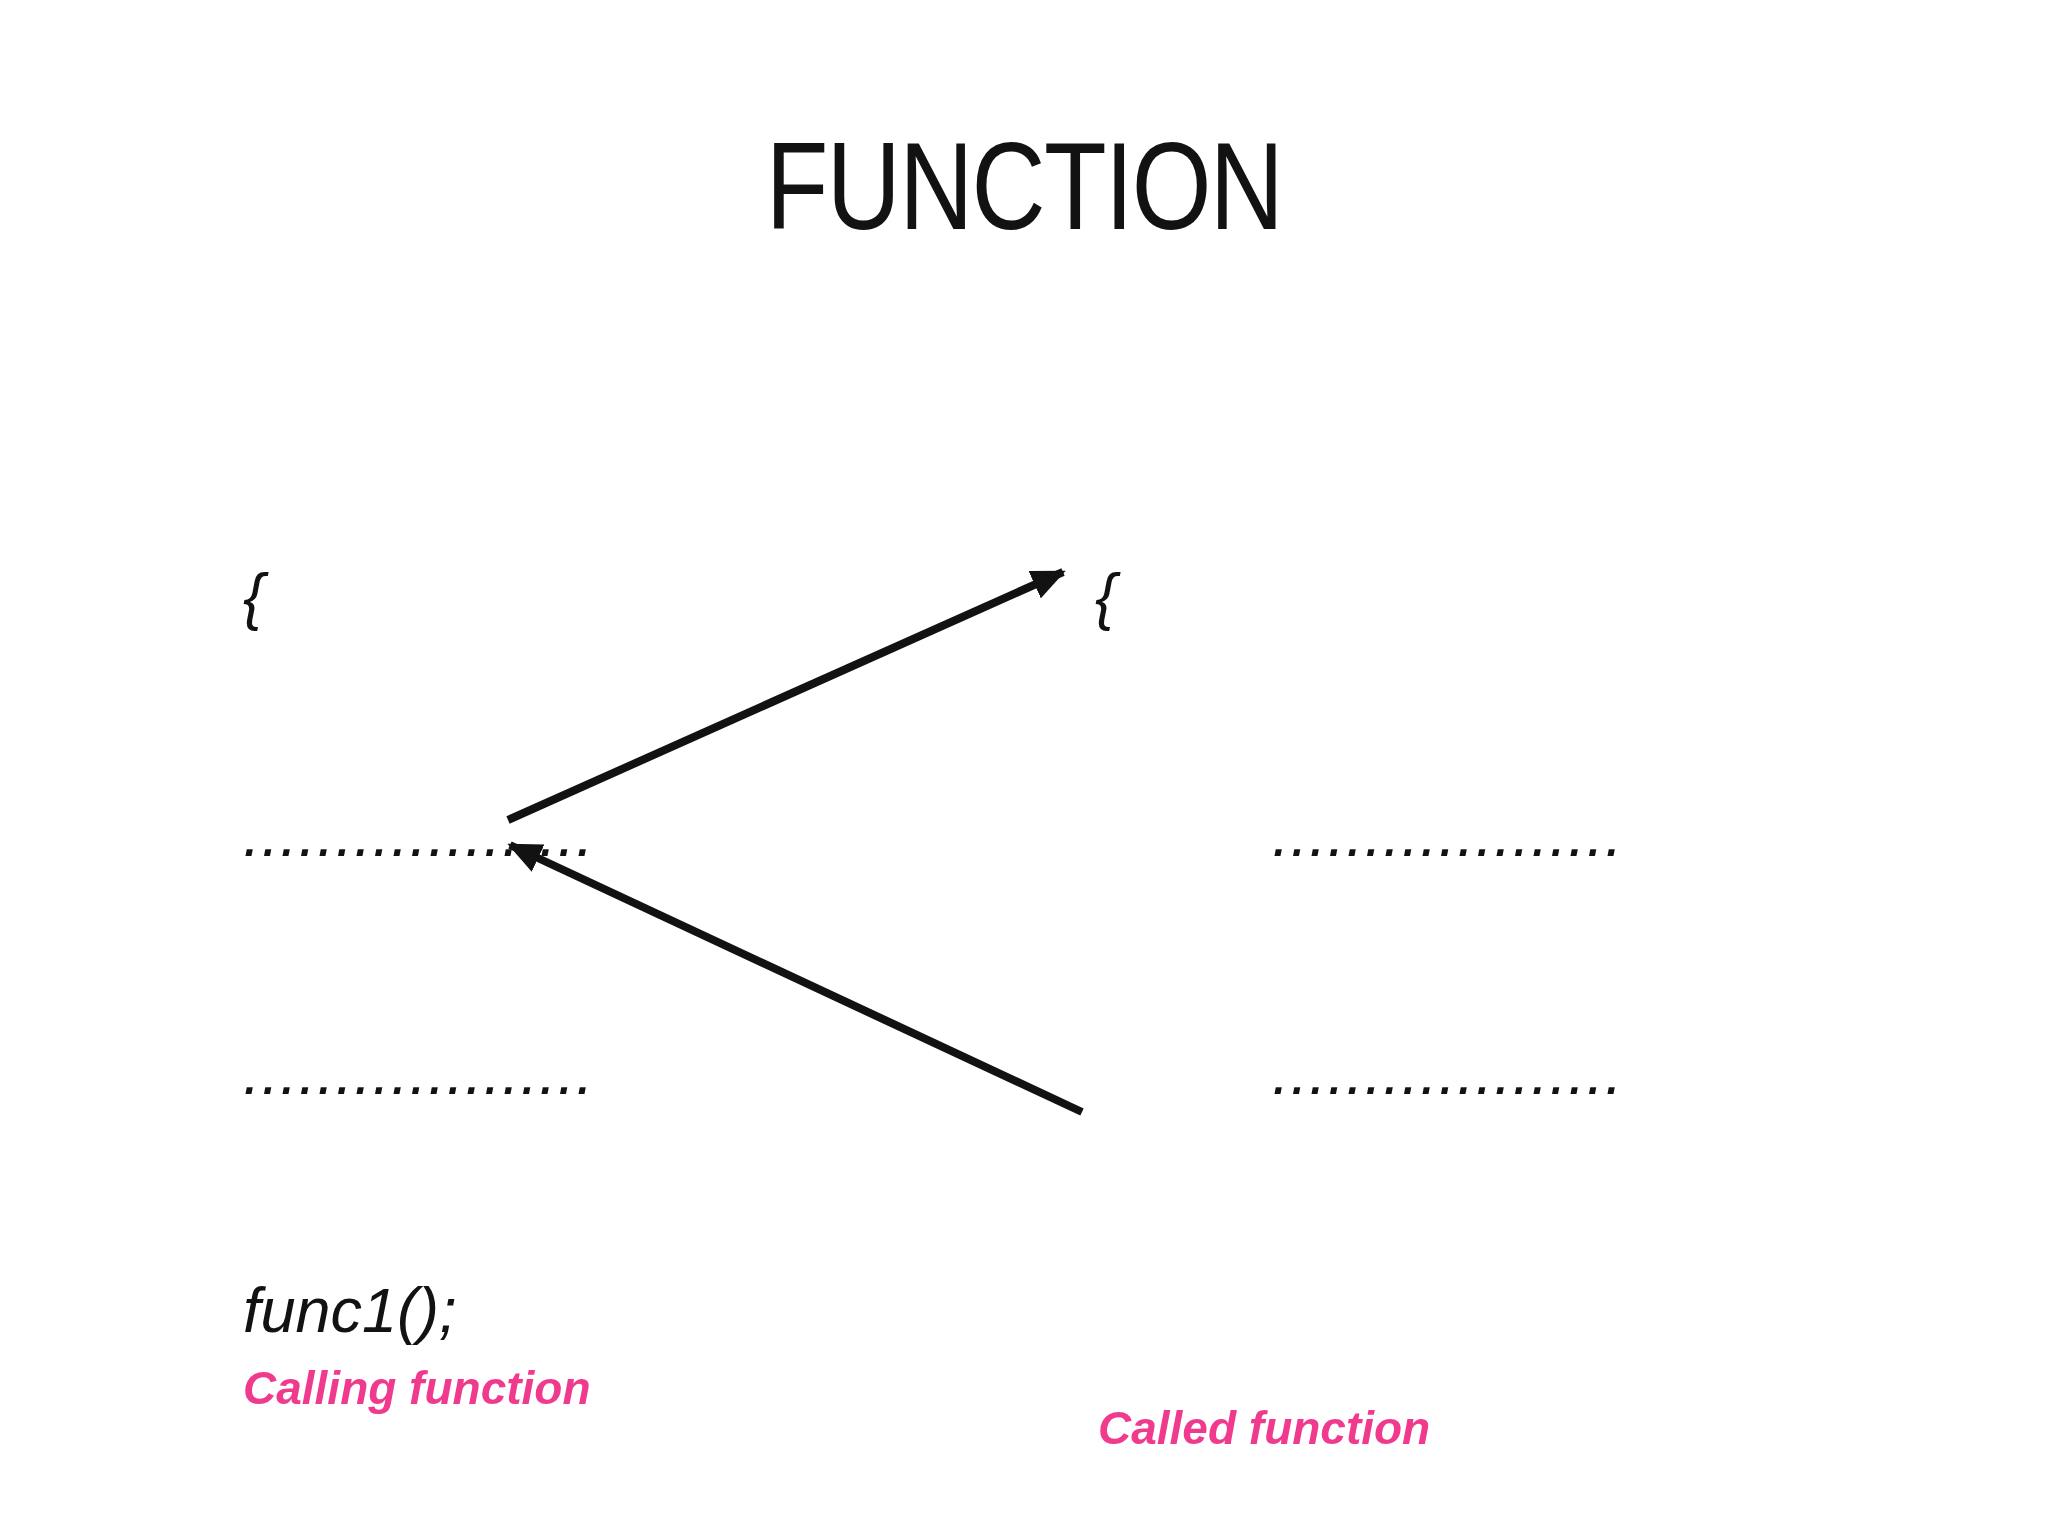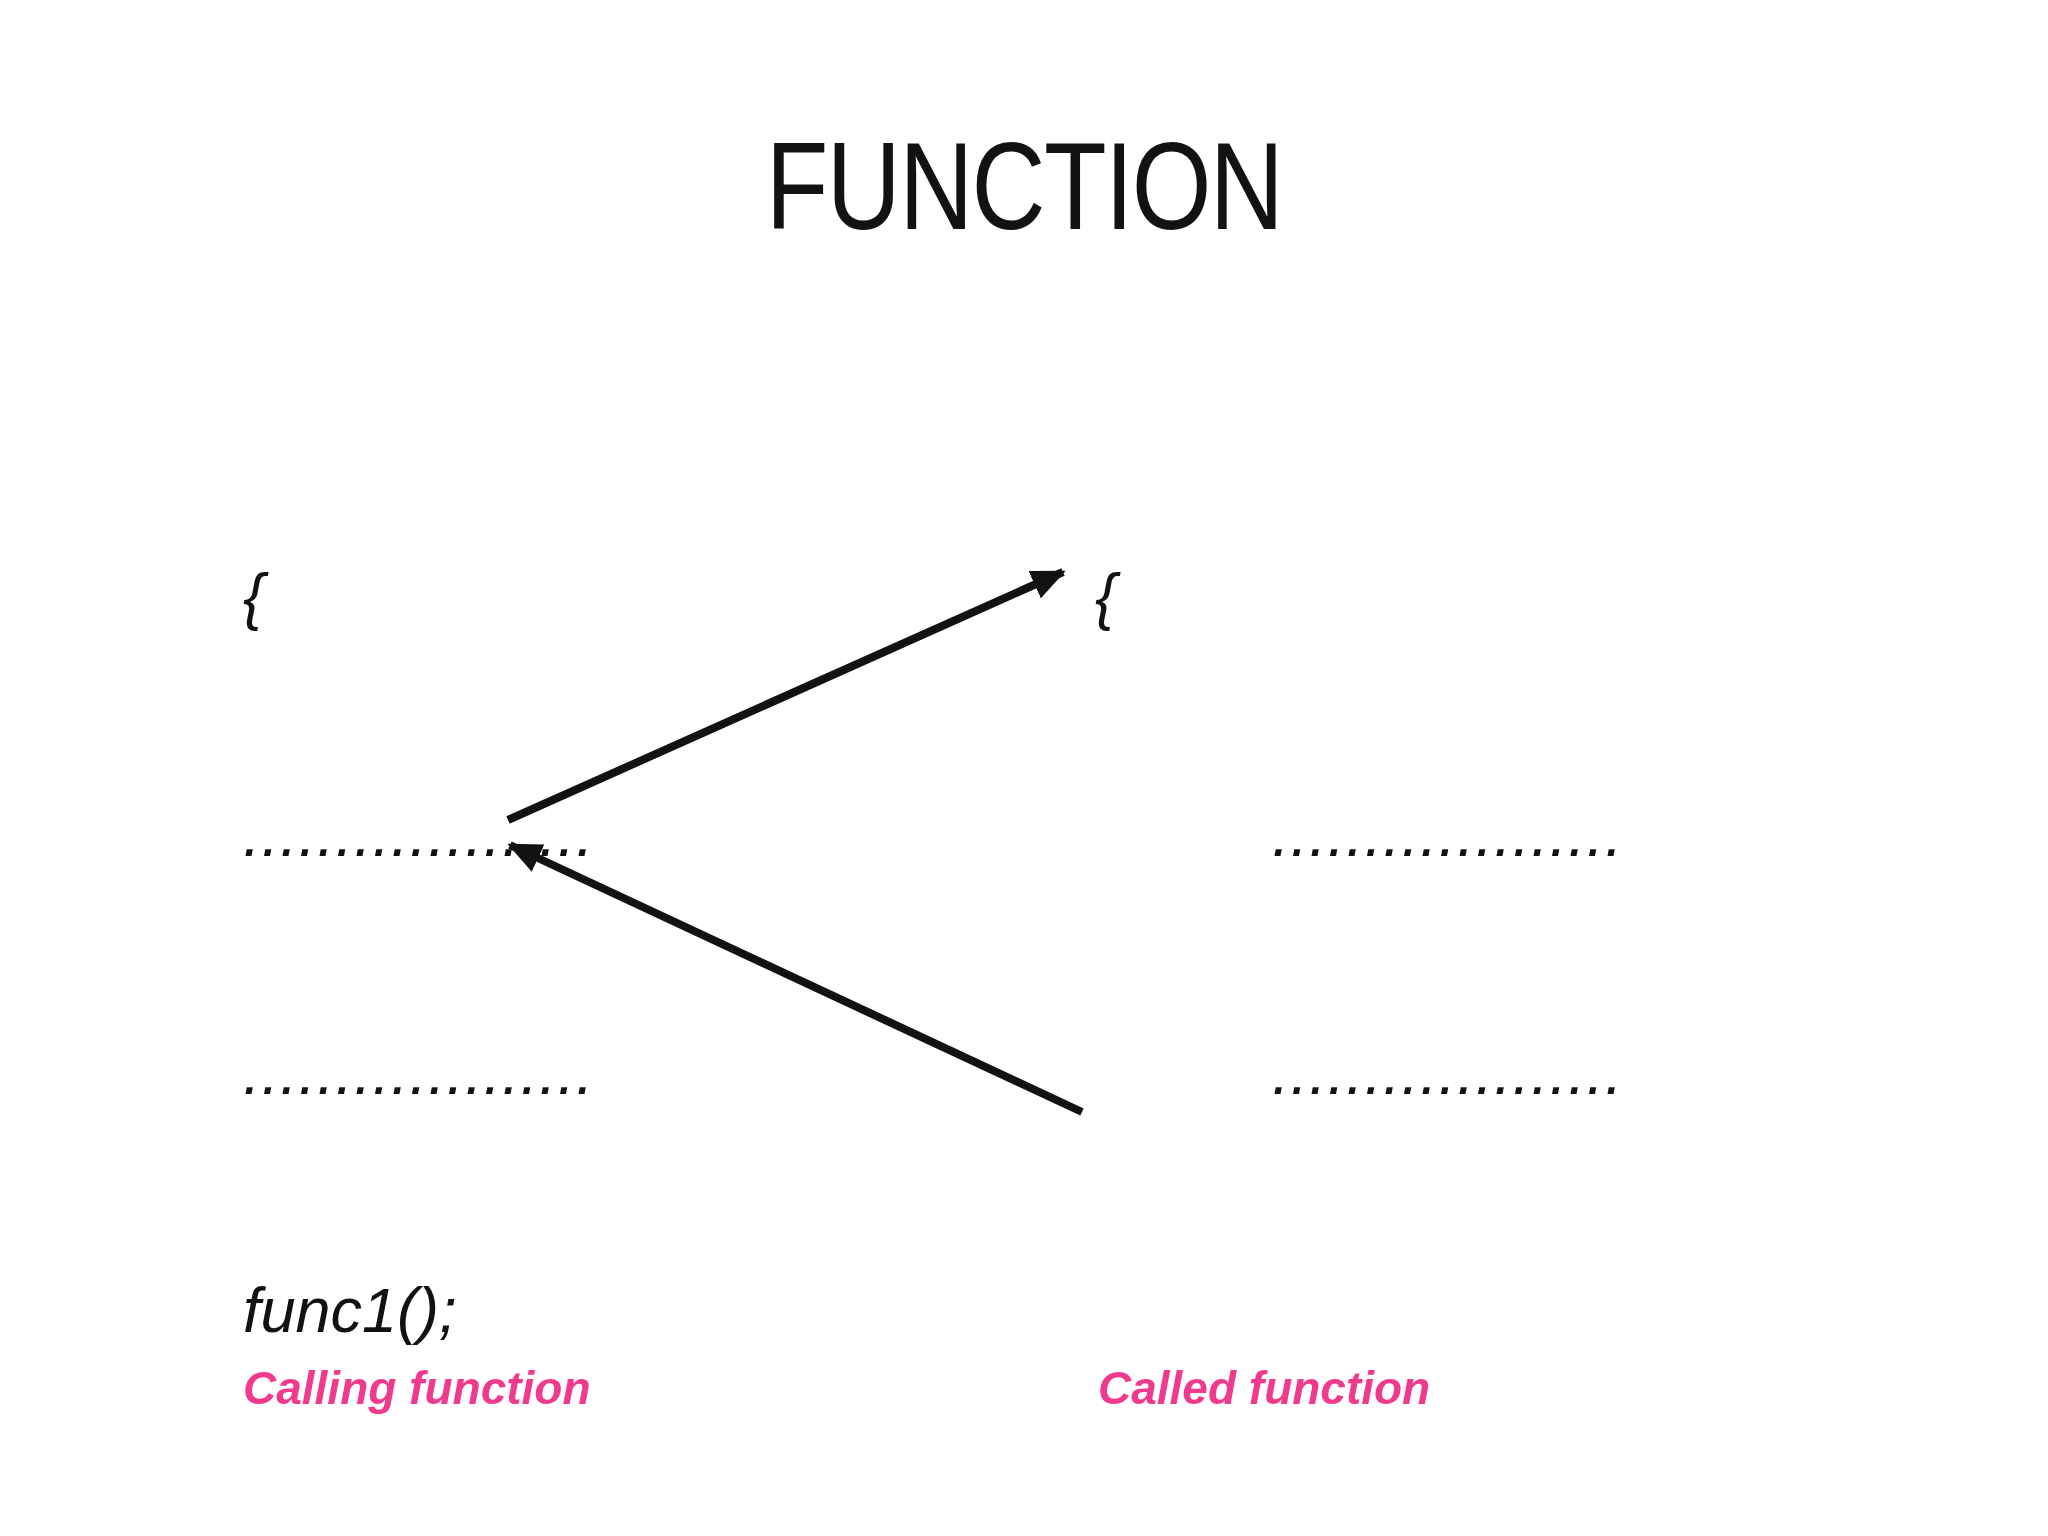--- a/index.html
+++ b/index.html
@@ -105,15 +105,15 @@
       <marker id="ah" markerUnits="userSpaceOnUse" markerWidth="34" markerHeight="30" refX="31" refY="15" orient="auto">
         <path class="head" d="M0,0 L34,15 L0,30 z"></path>
       </marker>
     </defs>
     <line x1="508" y1="820" x2="1063" y2="572" marker-end="url(#ah)"></line>
     <line x1="1082" y1="1112" x2="510" y2="845" marker-end="url(#ah)"></line>
   </svg>
 
   <div class="fn-label left" style="color: rgb(239, 58, 142);">Calling function</div>
 
-  <div class="fn-label right" style="color: rgb(239, 58, 142);">Called function</div>
+  <div class="fn-label right" style="color: rgb(239, 58, 142); margin-top: 40px;">Called function</div>
 
 </div>
 
 </body></html>

